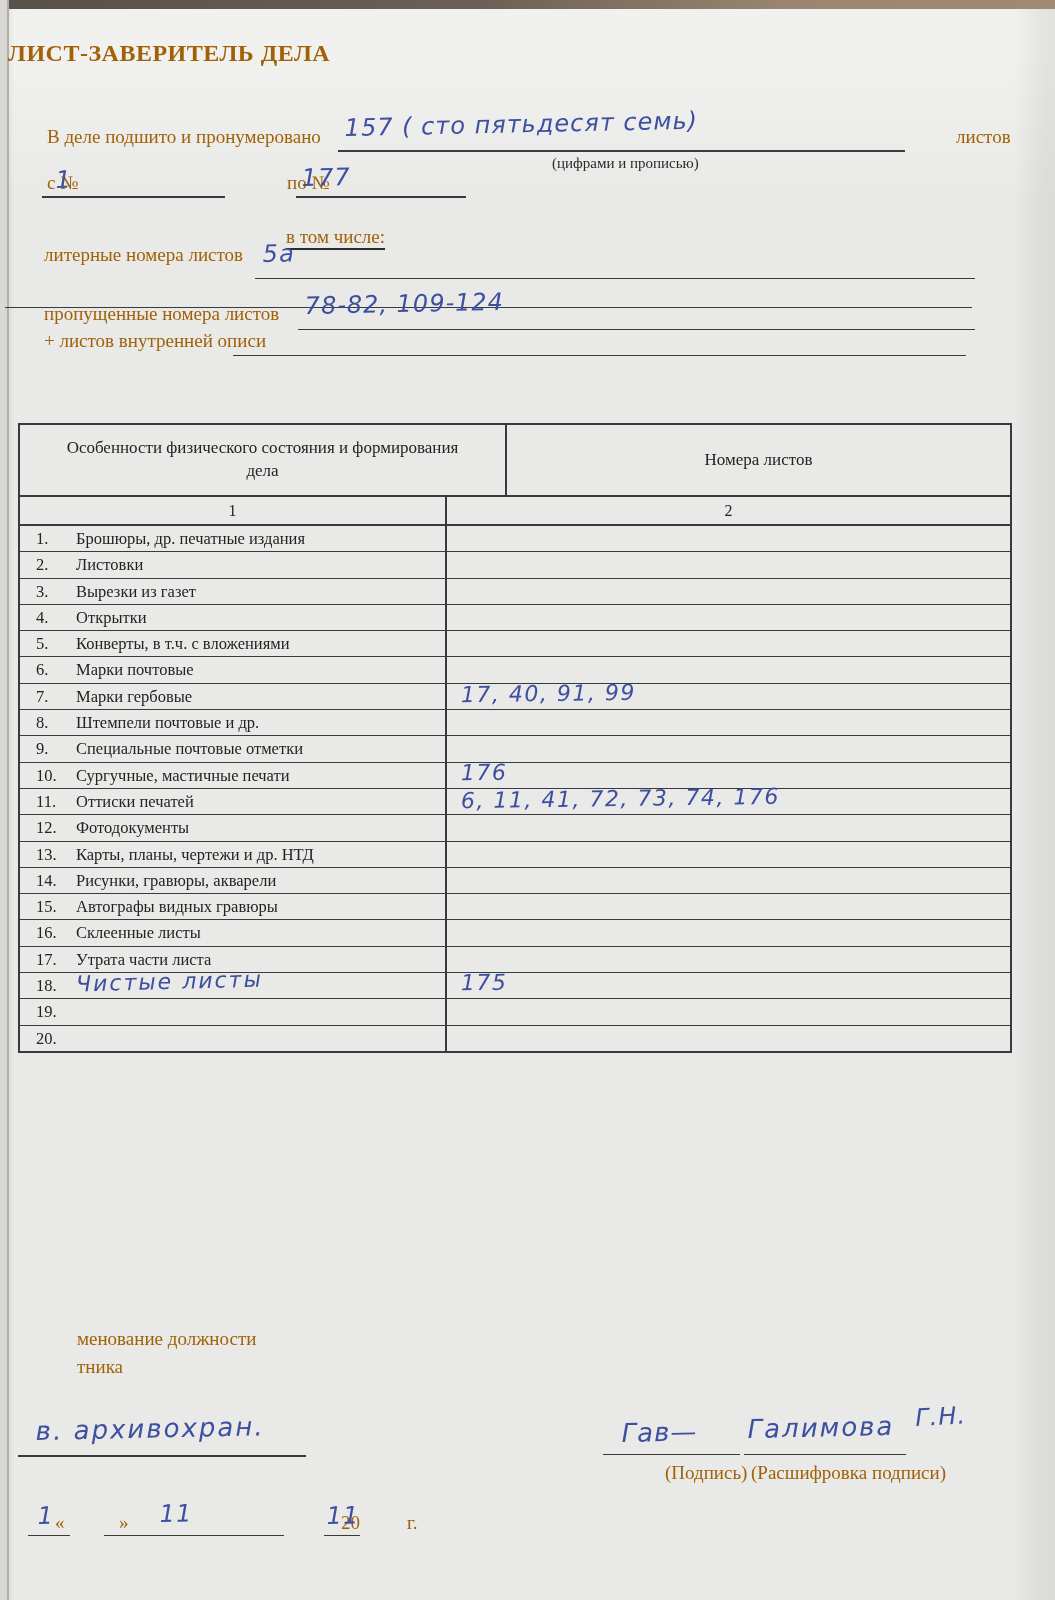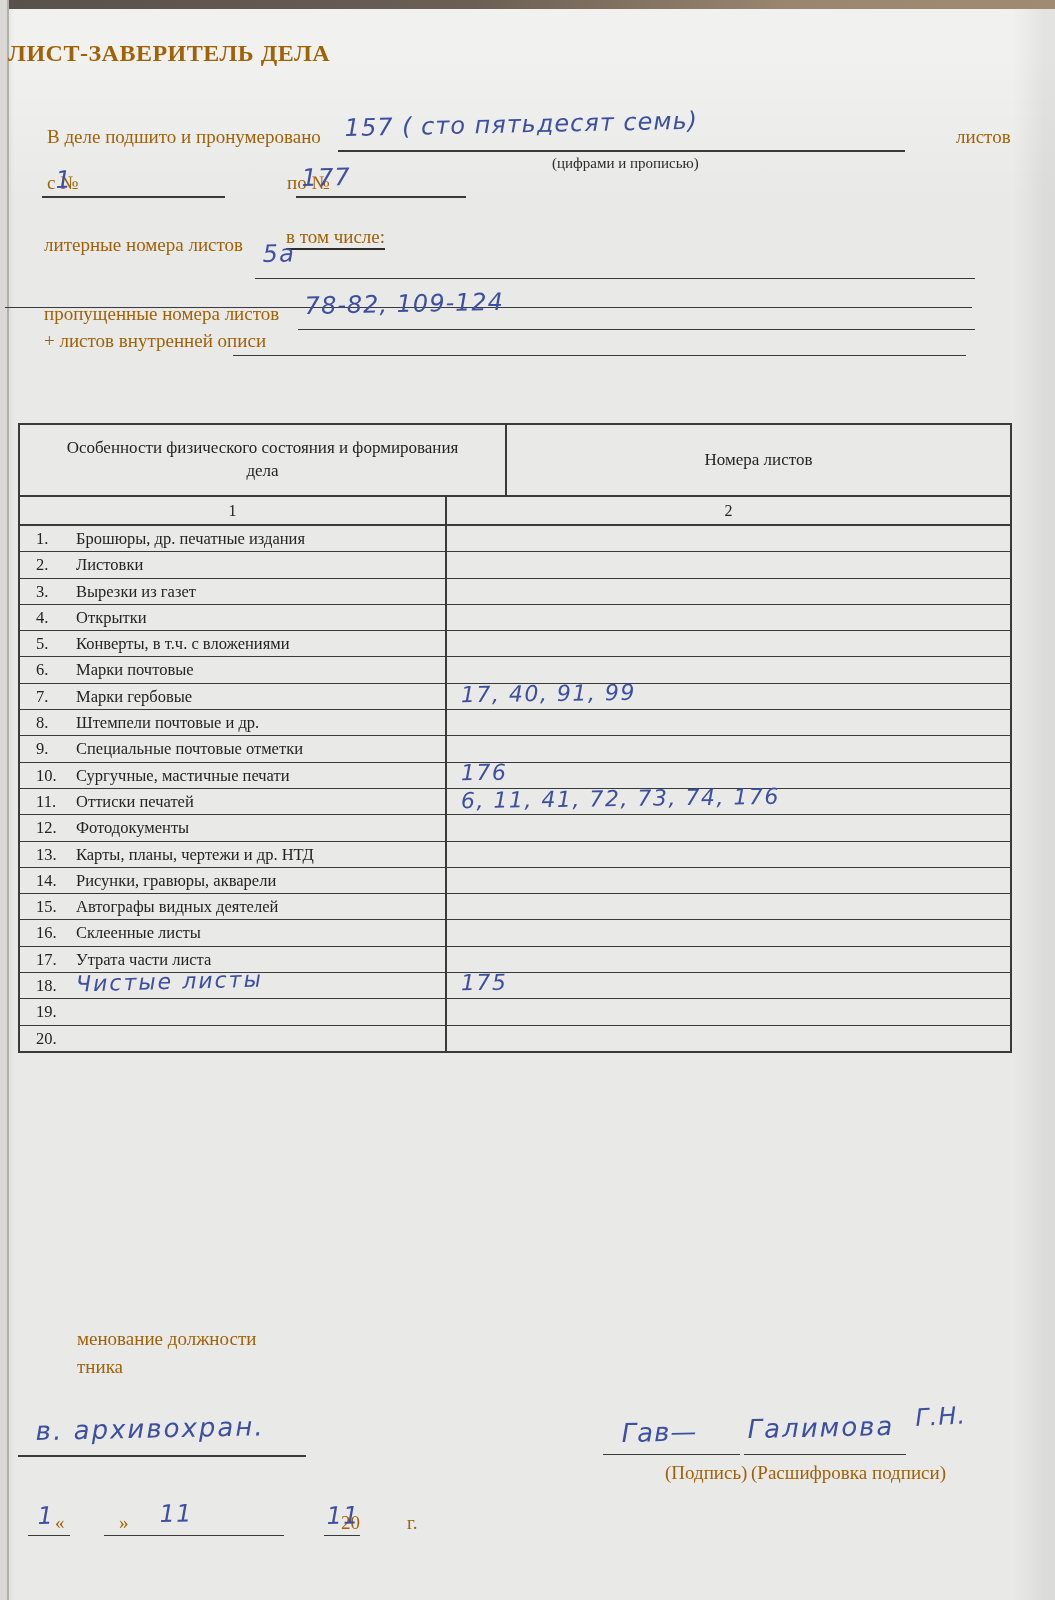--- a/index.html
+++ b/index.html
@@ -66,21 +66,21 @@
 
   <div class="printed t19" style="left:8px;top:172px;">с №</div>
   <div class="ul" style="left:42px;top:196px;width:183px;"></div>
   <div class="hw hw-24" style="left:56px;top:166px;">1</div>
   <div class="printed t19" style="left:248px;top:172px;">по №</div>
   <div class="ul" style="left:296px;top:196px;width:170px;"></div>
   <div class="hw hw-24" style="left:302px;top:164px;">177</div>
 
   <div class="printed t19" style="left:247px;top:226px;"><span class="underlined-heading">в том числе:</span></div>
 
-  <div class="printed t19" style="left:5px;top:234px;">литерные номера листов</div>
+  <div class="printed t19" style="left:5px;top:244px;">литерные номера листов</div>
   <div class="ul thin" style="left:255px;top:278px;width:720px;"></div>
   <div class="hw hw-24" style="left:263px;top:240px;">5а</div>
 
   <div class="ul thin" style="left:5px;top:307px;width:967px;"></div>
 
   <div class="printed t19" style="left:5px;top:303px;">пропущенные номера листов</div>
   <div class="ul thin" style="left:298px;top:329px;width:677px;"></div>
   <div class="hw hw-24" style="left:305px;top:292px;">78-82, 109-124</div>
 
   <div class="printed t19" style="left:5px;top:330px;">+ листов внутренней описи</div>
@@ -218,21 +218,21 @@
           <span class="rnum">14.</span>
           <span class="rlabel">Рисунки, гравюры, акварели</span>
         </div>
         <div class="c2">
           <span class="rval"></span>
         </div>
       </div>
     <div class="trow">
         <div class="c1">
           <span class="rnum">15.</span>
-          <span class="rlabel">Автографы видных деятелей</span>
+          <span class="rlabel">Автографы видных гравюры</span>
         </div>
         <div class="c2">
           <span class="rval"></span>
         </div>
       </div>
     <div class="trow">
         <div class="c1">
           <span class="rnum">16.</span>
           <span class="rlabel">Склеенные листы</span>
         </div>

